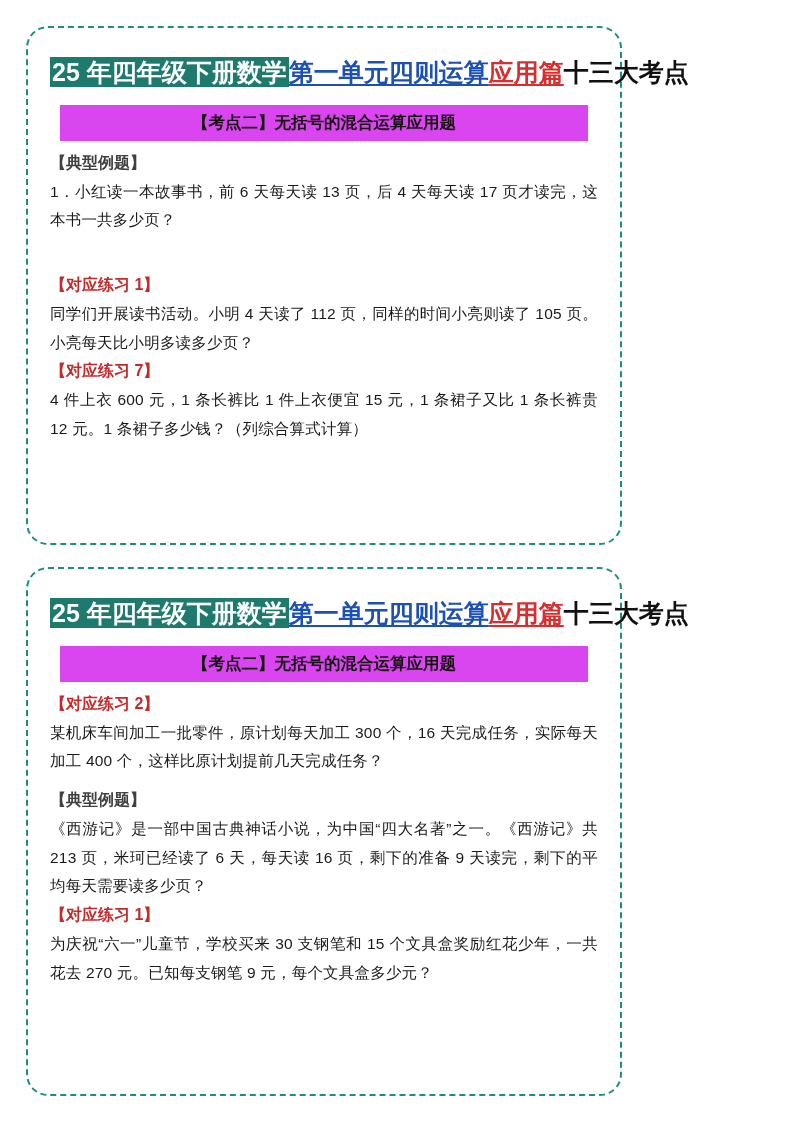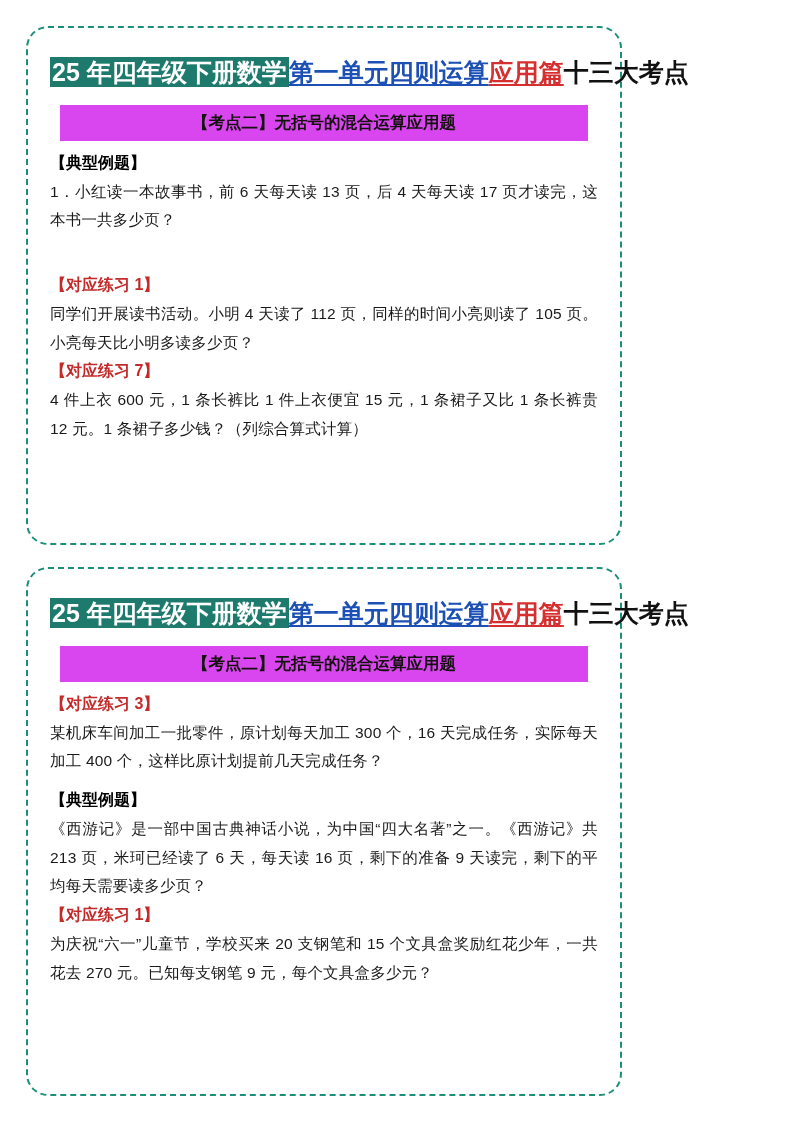--- a/index.html
+++ b/index.html
@@ -74,21 +74,21 @@
     color: #14110f;
     padding: 7px 0;
     margin: 0 10px 12px 10px;
   }
 
   .label {
     font-size: 16px;
     font-weight: bold;
     margin: 4px 0 4px 0;
   }
-  .label-blue { color: #000000; }
+  .label-blue { color: #404040; }
   .label-red { color: #c32b2b; }
 
   .para {
     font-size: 15.5px;
     line-height: 1.85;
     margin: 0 0 2px 0;
     text-align: justify;
     letter-spacing: 0.2px;
   }
   .spacer-sm { height: 8px; }
@@ -120,26 +120,26 @@
   </div>
 
   <div class="card card-2">
 
     <div class="title">
       <span class="seg-hl">25 年四年级下册数学</span><span class="seg-blue-u">第一单元四则运算</span><span class="seg-red-u">应用篇</span><span class="seg-plain">十三大考点</span>
     </div>
 
     <div class="sec-bar">【考点二】无括号的混合运算应用题</div>
 
-    <div class="label label-red">【对应练习 3】</div>
+    <div class="label label-red">【对应练习 2】</div>
     <p class="para">某机床车间加工一批零件，原计划每天加工 300 个，16 天完成任务，实际每天加工 400 个，这样比原计划提前几天完成任务？</p>
 
     <div class="spacer-sm"></div>
 
 
     <div class="label label-blue">【典型例题】</div>
     <p class="para">《西游记》是一部中国古典神话小说，为中国“四大名著”之一。《西游记》共 213 页，米珂已经读了 6 天，每天读 16 页，剩下的准备 9 天读完，剩下的平均每天需要读多少页？</p>
 
     <div class="label label-red">【对应练习 1】</div>
-    <p class="para">为庆祝“六一”儿童节，学校买来 20 支钢笔和 15 个文具盒奖励红花少年，一共花去 270 元。已知每支钢笔 9 元，每个文具盒多少元？</p>
+    <p class="para">为庆祝“六一”儿童节，学校买来 30 支钢笔和 15 个文具盒奖励红花少年，一共花去 270 元。已知每支钢笔 9 元，每个文具盒多少元？</p>
   </div>
 
 </div>
 
 </body></html>

